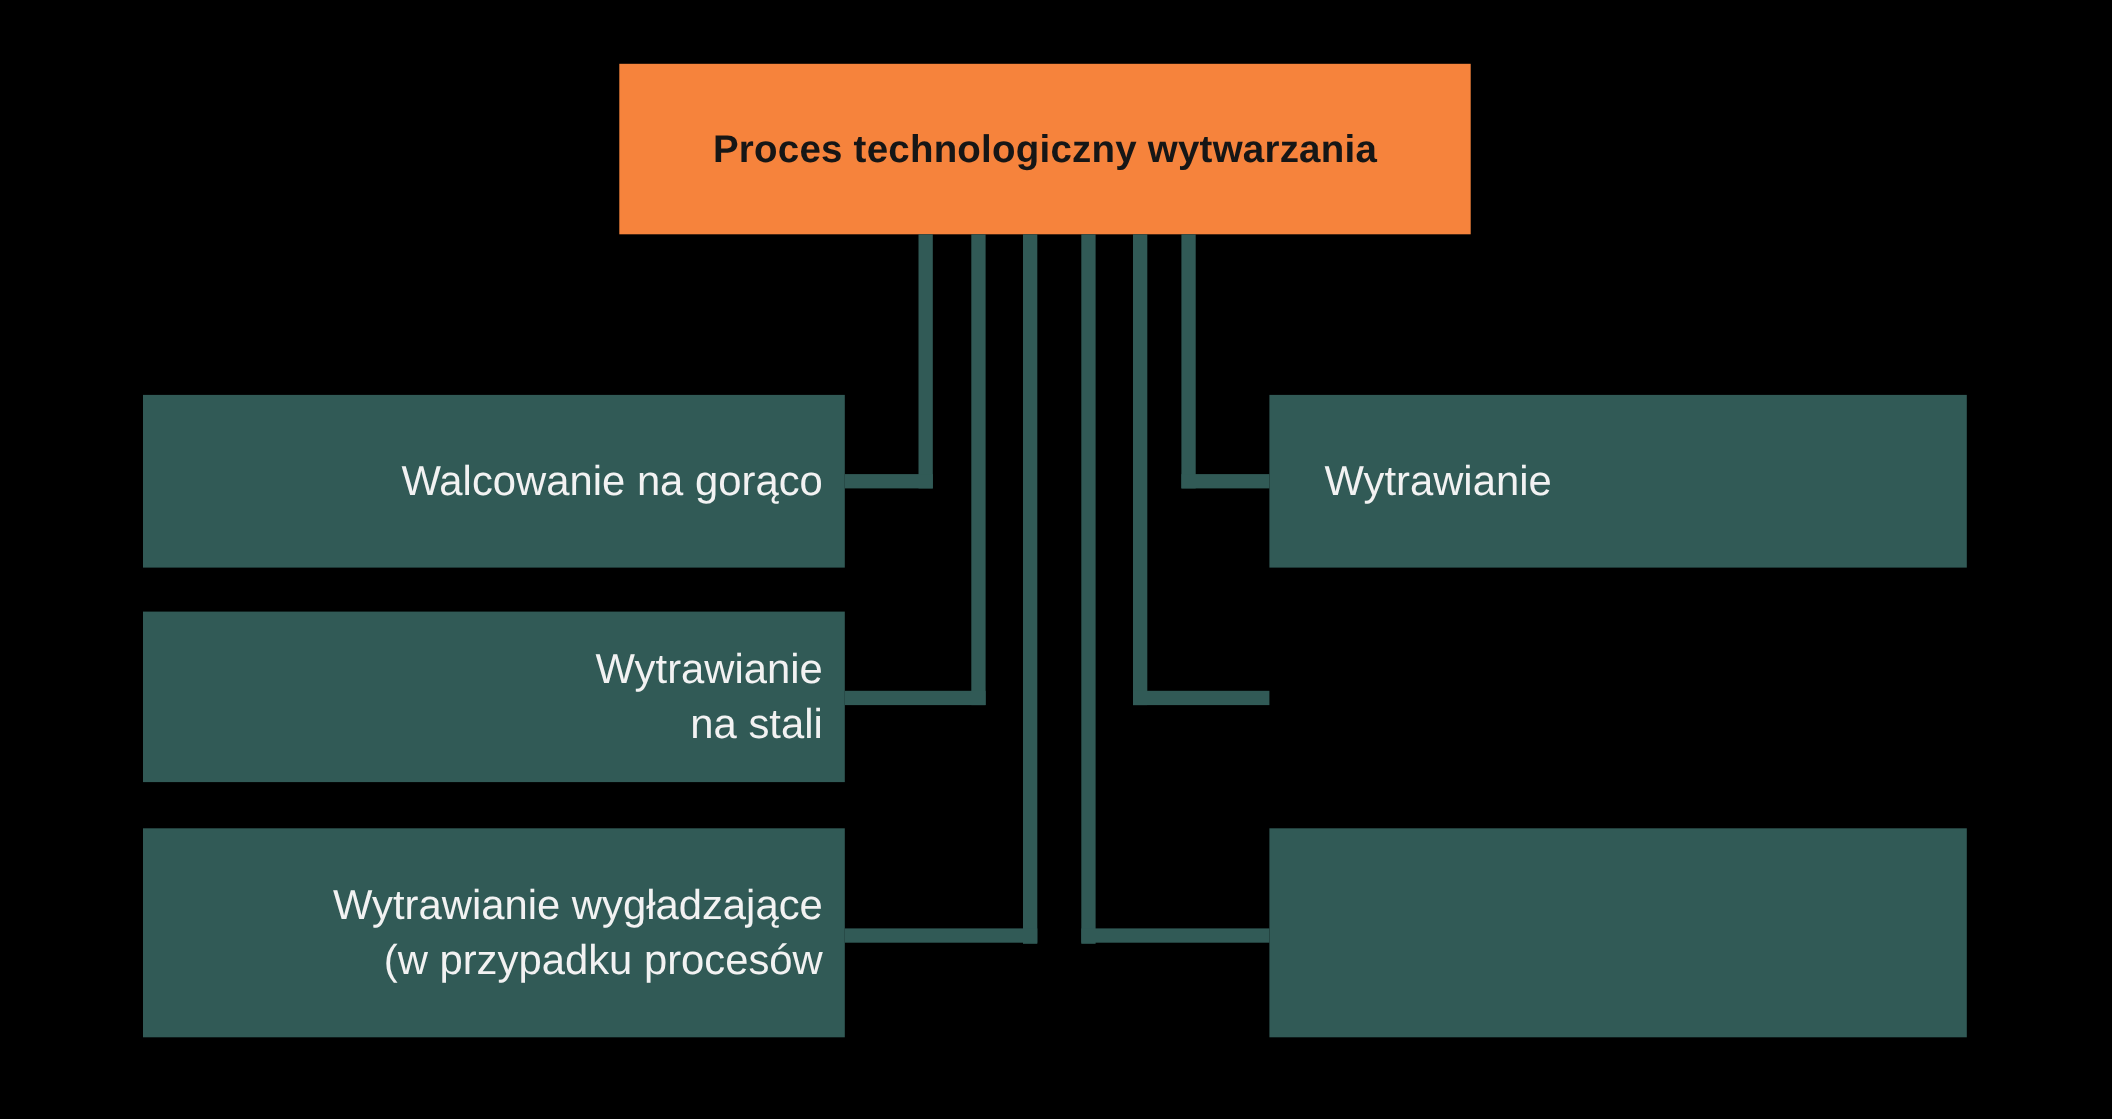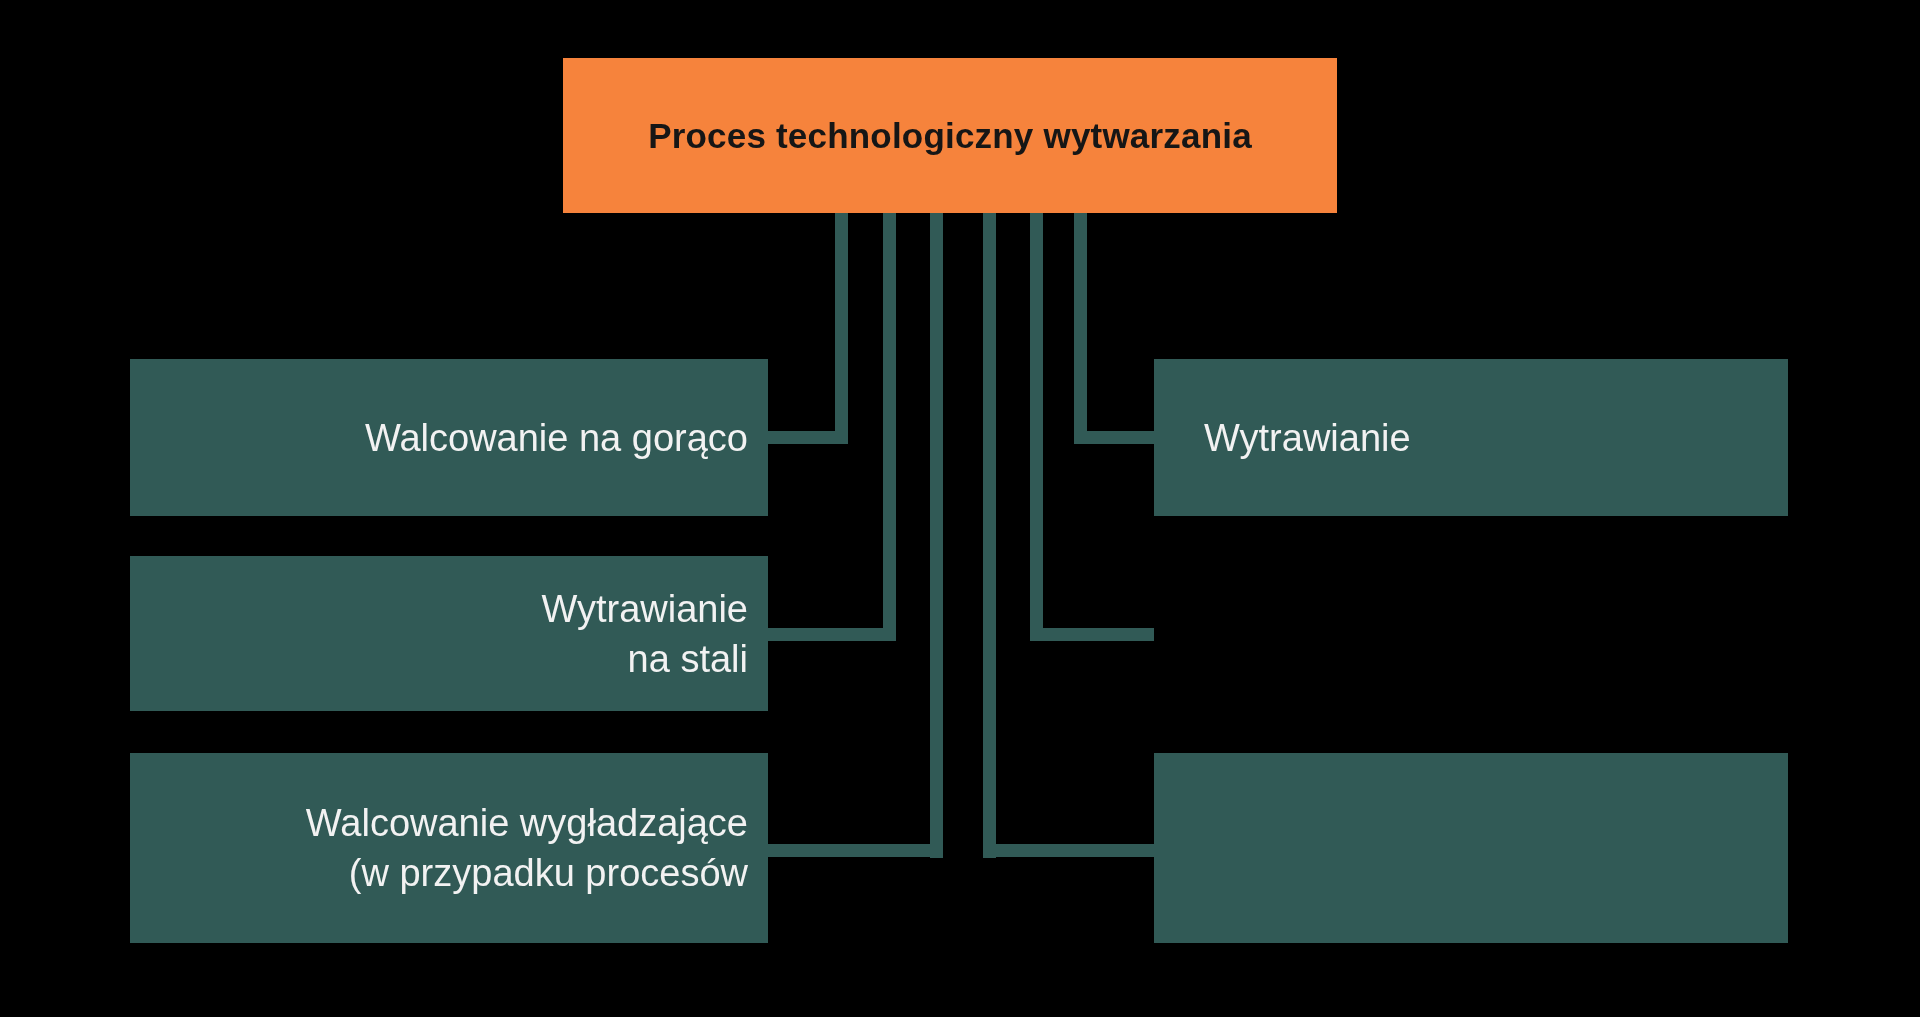--- a/index.html
+++ b/index.html
@@ -101,21 +101,21 @@
   <div class="node left row1">
     <div class="node-line">Walcowanie na gorąco</div>
   </div>
 
   <div class="node left row2">
     <div class="node-line">Wytrawianie</div>
     <div class="node-line">na stali</div>
   </div>
 
   <div class="node left row3">
-    <div class="node-line">Walcowanie wygładzające</div>
+    <div class="node-line">Wytrawianie wygładzające</div>
     <div class="node-line">(w przypadku procesów</div>
   </div>
 
   <div class="node right row1">
     <div class="node-line">Wytrawianie</div>
   </div>
 
 
   <div class="node right row3">
   </div>

